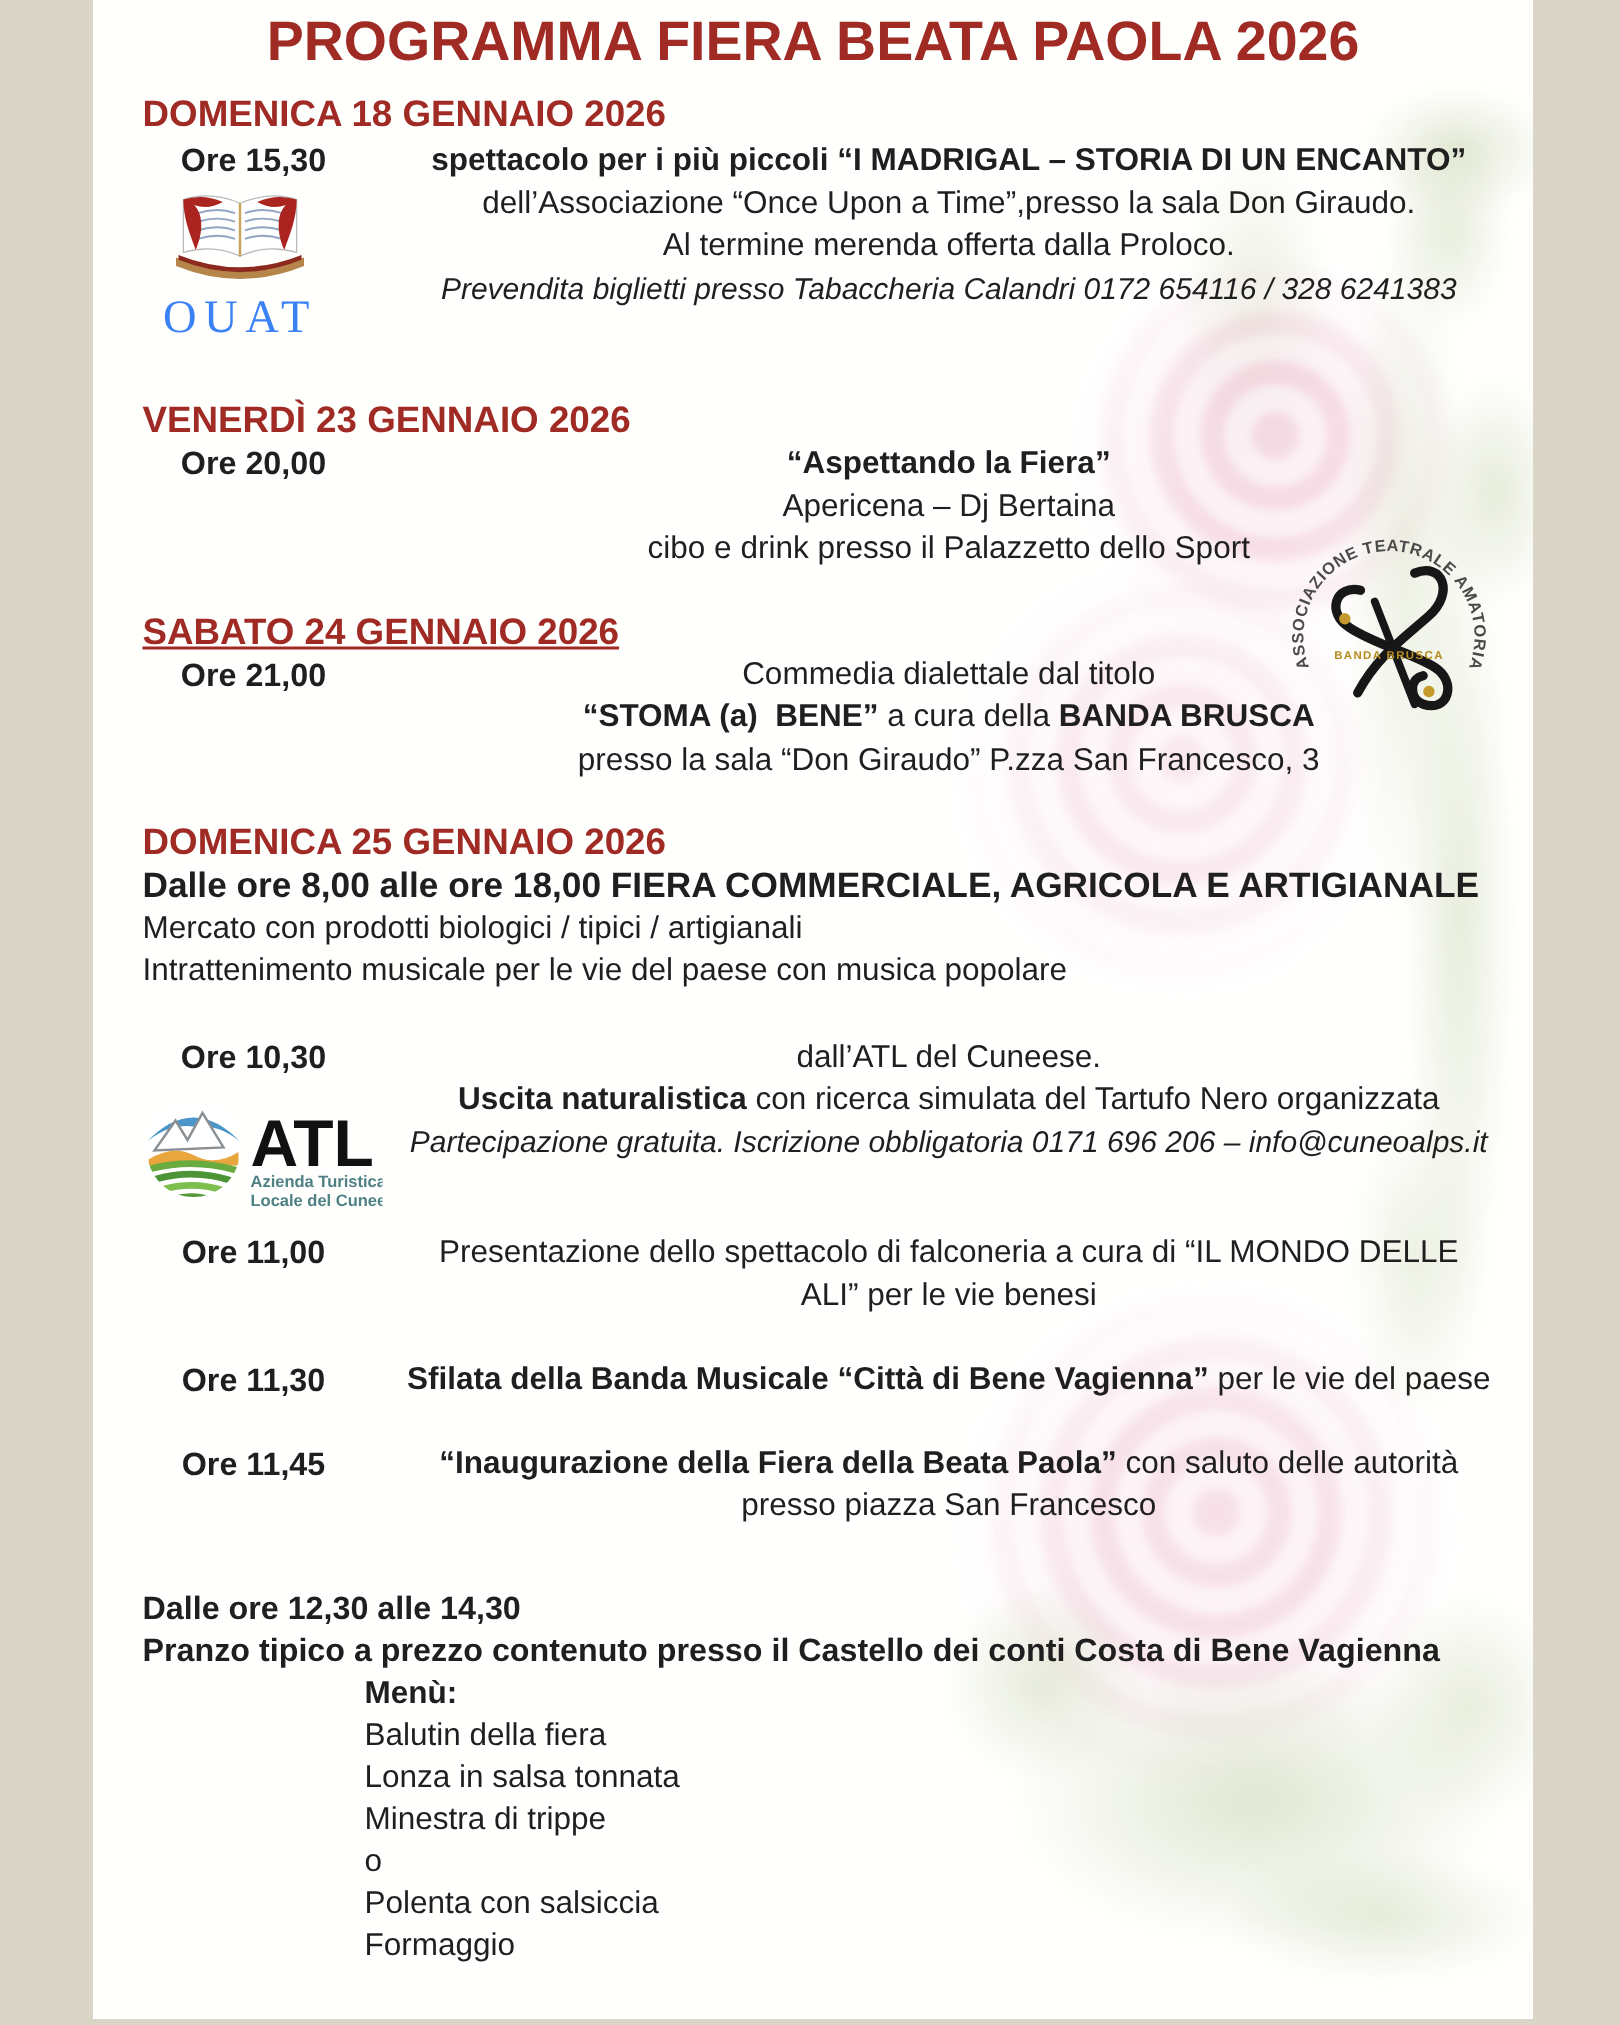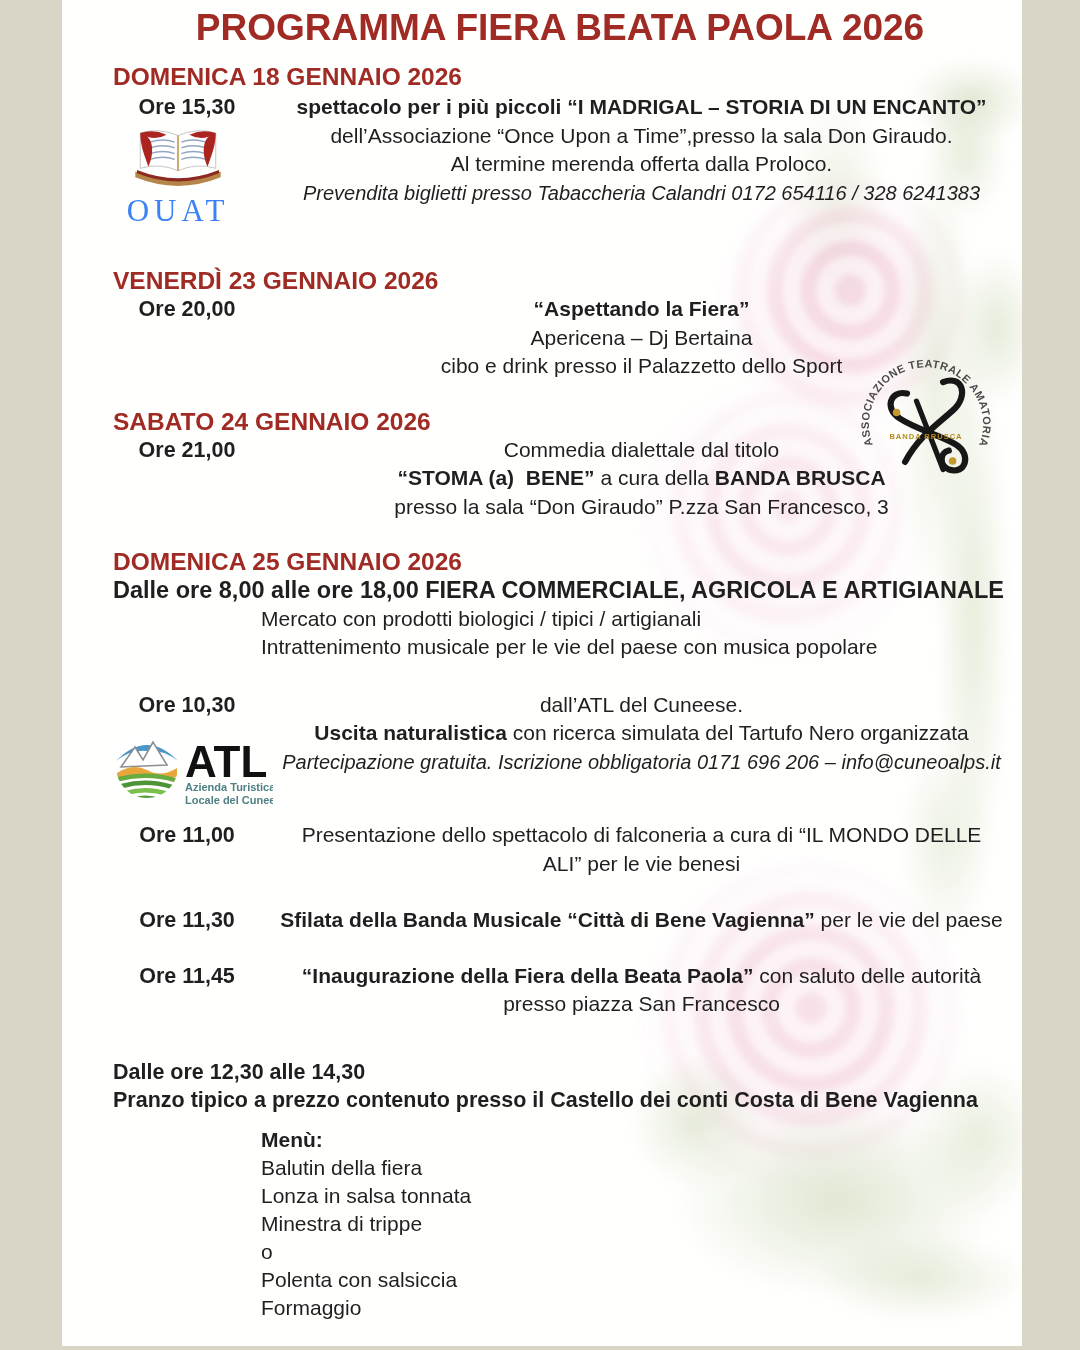--- a/index.html
+++ b/index.html
@@ -1,19 +1,19 @@
 <!DOCTYPE html>
 <html><head>
 <meta charset="utf-8">
 <style>
   html,body{margin:0;padding:0;}
   body{width:1080px;height:1350px;font-family:"Liberation Sans",sans-serif;}
   .frame{position:relative;width:1080px;height:1350px;background:#d9d5c7;overflow:hidden;}
   .page{position:absolute;left:62px;top:0;width:960px;height:1346px;background:#fffffe;overflow:hidden;}
-  .content{position:relative;z-index:2;padding-left:51px;color:#1f1f1f;}
+  .content{position:relative;z-index:2;padding-left:33px;color:#1f1f1f;}
   
   .wm{position:absolute;z-index:0;pointer-events:none;}
   .wm-rose{border-radius:50%;
     background:repeating-radial-gradient(circle at 52% 46%, rgba(243,205,220,.85) 0 16px, rgba(251,237,243,.92) 16px 34px);
     -webkit-mask-image:radial-gradient(closest-side,#000 45%,transparent 98%);
     mask-image:radial-gradient(closest-side,#000 45%,transparent 98%);
     filter:blur(3px);}
   .wm-leaf{filter:blur(4px);}
   #wmLeavesTR{left:700px;top:40px;width:300px;height:400px;background:
     radial-gradient(closest-side at 70% 15%, rgba(205,216,182,.55), rgba(205,216,182,0) 72%),
@@ -37,21 +37,21 @@
   .sliver-inner{font-weight:bold;font-size:37px;line-height:42px;color:#a02b24;margin-top:-36px;}
   .title{margin:0 0 0 -33px;width:960px;text-align:center;font-weight:bold;font-size:37px;line-height:44px;color:#a02b24;}
   .section-date{color:#a02b24;font-weight:bold;font-size:24.5px;line-height:28px;}
   .event{display:flex;align-items:flex-start;text-align:center;}
   .time-col{flex:0 0 148px;width:148px;font-weight:bold;font-size:21.5px;line-height:28.5px;}
   .lines{flex:1 1 auto;font-size:21px;line-height:28.5px;}
   .line{white-space:pre;}
   .seg-b{font-weight:bold;}
   .seg-i{font-style:italic;font-size:20px;}
   .headline{font-weight:bold;font-size:23.5px;line-height:28.5px;white-space:pre;}
-  .subline{margin-left:148px;font-size:21px;line-height:28.5px;white-space:pre;}
+  .subline{font-size:21px;line-height:28.5px;white-space:pre;}
   .lunch-h{font-weight:bold;font-size:21.5px;line-height:28.5px;white-space:pre;}
   .menu{margin-left:148px;font-size:21px;line-height:28px;}
   .menu-title{font-weight:bold;}
   
   .ouat{margin-top:2px;width:130px;}
   .ouat-text{font-family:"Liberation Serif",serif;font-weight:normal;font-size:31px;letter-spacing:5px;color:#3b82f6;line-height:32px;}
   .atl{display:flex;margin-top:6px;width:160px;}
   .stamp{position:absolute;left:788px;top:346px;z-index:1;}
 </style>
 </head>
@@ -132,21 +132,21 @@
         <div class="time-col">
           <div>Ore 20,00</div>
         </div>
         <div class="lines">
           <div class="line"><span class="seg-b">“Aspettando la Fiera”</span></div>
           <div class="line"><span>Apericena – Dj Bertaina</span></div>
           <div class="line"><span>cibo e drink presso il Palazzetto dello Sport</span></div>
         </div>
       </div>
 
-      <div class="section-date" style="margin-top:27px;">SABATO 24 GENNAIO 2026</div>
+      <div class="section-date" style="margin-top:27px;text-decoration:underline;">SABATO 24 GENNAIO 2026</div>
       <div class="event">
         <div class="time-col">
           <div>Ore 21,00</div>
         </div>
         <div class="lines">
           <div class="line"><span>Commedia dialettale dal titolo</span></div>
           <div class="line"><span class="seg-b">“STOMA (a)  BENE”</span><span> a cura della </span><span class="seg-b">BANDA BRUSCA</span></div>
           <div class="line"><span>presso la sala “Don Giraudo” P.zza San Francesco, 3</span></div>
         </div>
       </div>
@@ -215,21 +215,21 @@
           <div>Ore 11,45</div>
         </div>
         <div class="lines">
           <div class="line"><span class="seg-b">“Inaugurazione della Fiera della Beata Paola”</span><span> con saluto delle autorità</span></div>
           <div class="line"><span>presso piazza San Francesco</span></div>
         </div>
       </div>
 
       <div class="lunch-h" style="margin-top:39px;">Dalle ore 12,30 alle 14,30</div>
       <div class="lunch-h">Pranzo tipico a prezzo contenuto presso il Castello dei conti Costa di Bene Vagienna</div>
-      <div class="menu" style="margin-top:11px;">
+      <div class="menu" style="margin-top:0;">
         <div class="menu-title">Menù:</div>
         <div>Balutin della fiera</div>
         <div>Lonza in salsa tonnata</div>
         <div>Minestra di trippe</div>
         <div>o</div>
         <div>Polenta con salsiccia</div>
         <div>Formaggio</div>
 
       </div>
     </div>

